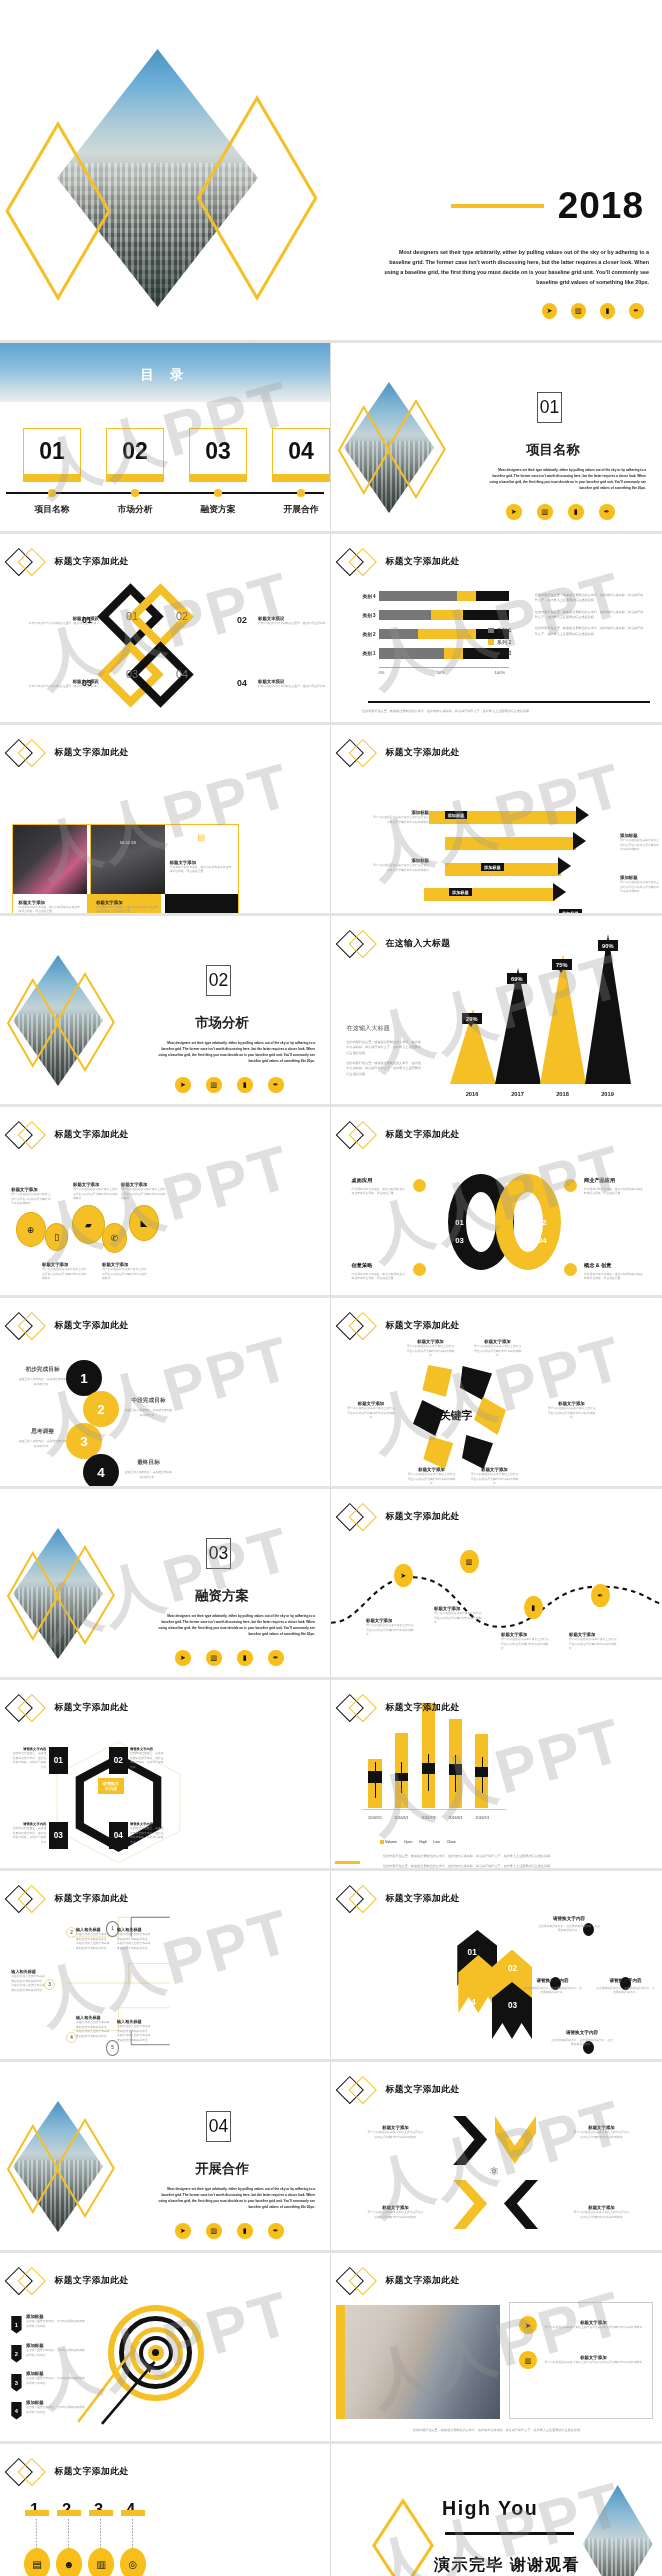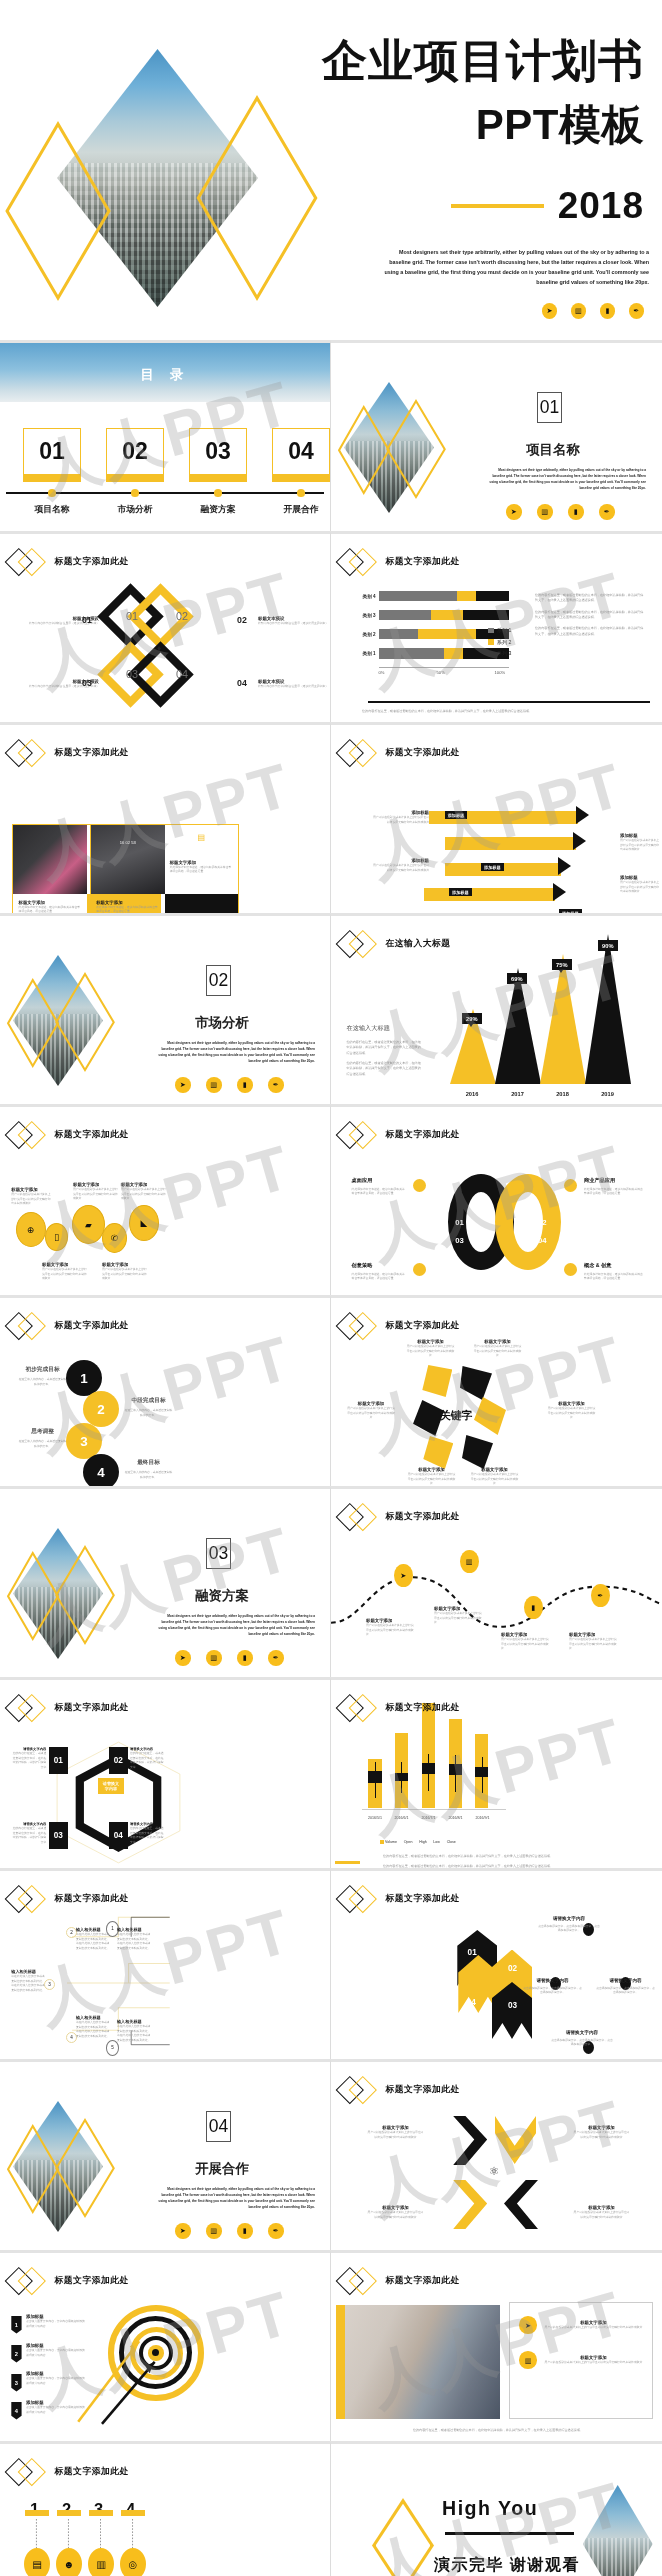--- a/index.html
+++ b/index.html
@@ -234,24 +234,20 @@
       <svg width="108" height="180" viewBox="0 0 210 350">
           <polygon points="105,6 204,175 105,344 6,175" fill="none" stroke="#F5C026" stroke-width="6"></polygon>
         </svg>
     </div>
     <div class="dia-outline" style="left:195px;top:95px;">
       <svg width="124" height="206" viewBox="0 0 240 400">
           <polygon points="120,6 234,200 120,394 6,200" fill="none" stroke="#F5C026" stroke-width="6"></polygon>
         </svg>
     </div>
 
-    <div class="cover-title">
-      <h1>企业项目计划书</h1>
-      <h2>PPT模板</h2>
-    </div>
     <div class="cover-year-row">
       <span class="cover-rule"></span>
       <span class="cover-year">2018</span>
     </div>
     <div class="cover-para">Most designers set their type arbitrarily, either by pulling values out of the sky or by adhering to a baseline grid. The former case isn’t worth discussing here, but the latter requires a closer look. When using a baseline grid, the first thing you must decide on is your baseline grid unit. You’ll commonly see baseline grid values of something like 20px.</div>
     <div class="cover-icons">
       <span class="ic-circle">➤</span>
       <span class="ic-circle">▥</span>
       <span class="ic-circle">▮</span>
       <span class="ic-circle">✒</span>

